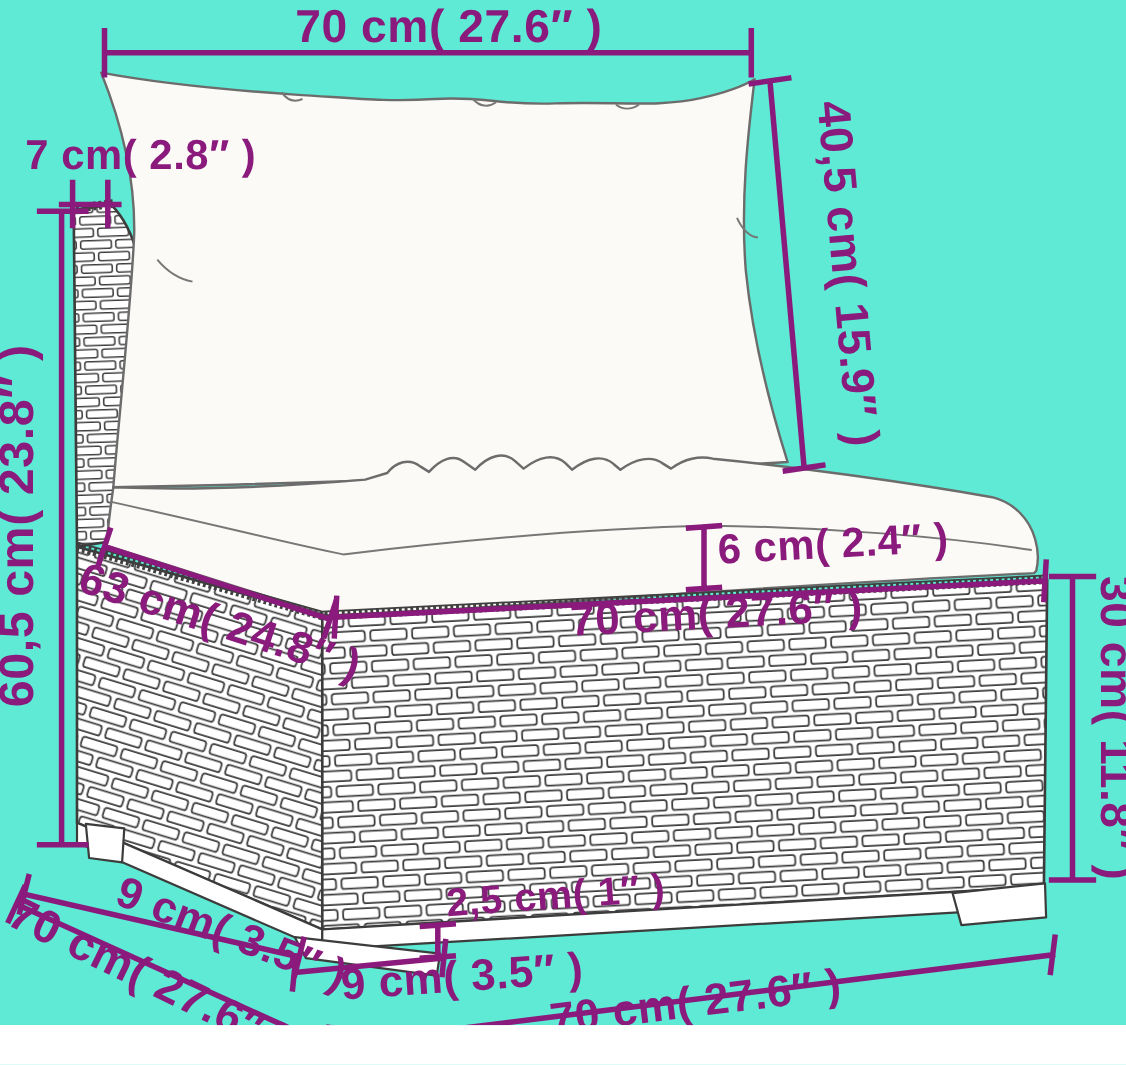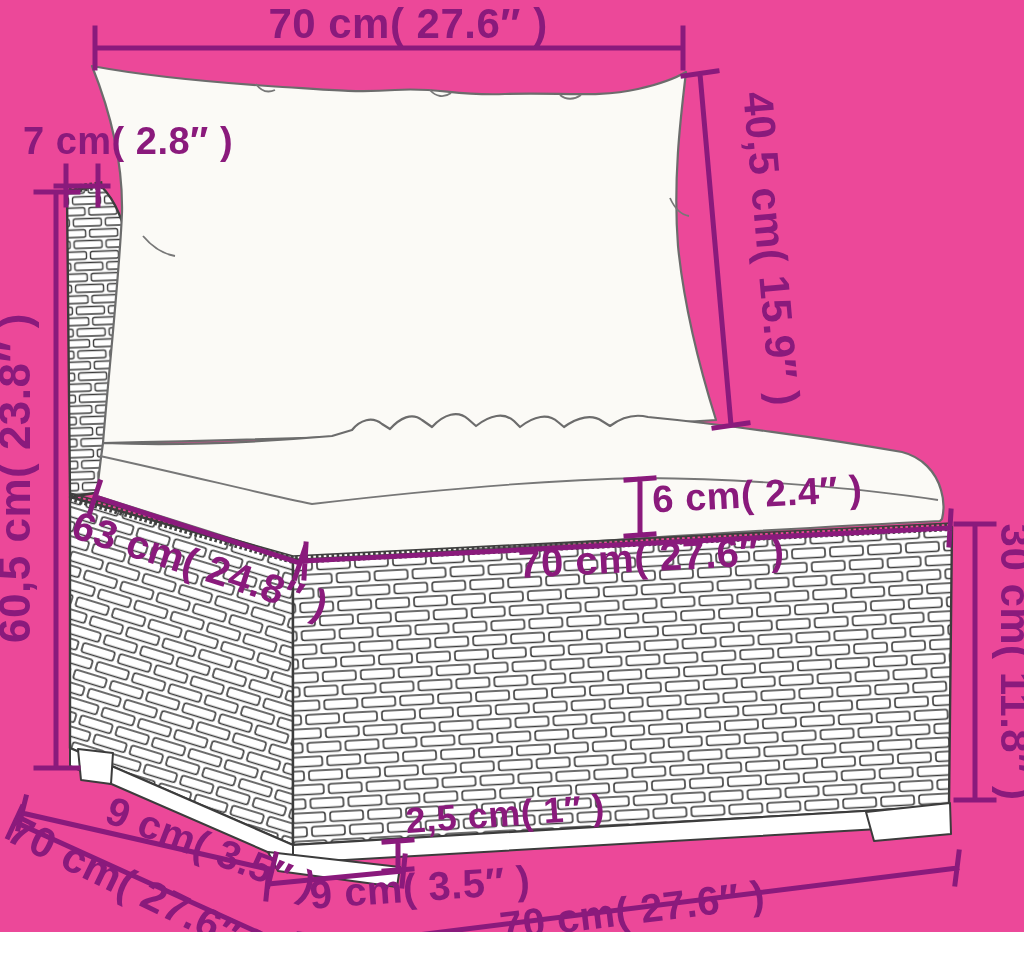--- a/index.html
+++ b/index.html
@@ -1,16 +1,16 @@
 <!DOCTYPE html>
 <html style="--dim: #8a1a7c; --ink: #454545;"><head>
 <meta charset="utf-8">
 <style>
   html,body{margin:0;padding:0;background:#ffffff;}
-  .stage{position:relative;width:1024px;height:932px;background:#ec4899;overflow:hidden;}
+  .stage{position:relative;width:1024px;height:932px;background:#5eead4;overflow:hidden;}
   svg{position:absolute;left:0;top:0;}
   .dim-path{stroke:var(--dim,#8a1a7c);stroke-width:5;fill:none;stroke-linecap:square;}
   .dim-label{fill:var(--dim,#8a1a7c);font-family:"Liberation Sans",sans-serif;font-weight:700;text-anchor:middle;letter-spacing:0.5px;}
   .cushion{fill:#fbfaf6;stroke:#6c6c6c;stroke-width:2.2;stroke-linejoin:round;}
   .crease{stroke:#777;stroke-width:1.8;fill:none;}
   .face{stroke:#3c3c3c;stroke-width:2.4;stroke-linejoin:round;}
   .rail{fill:#ffffff;stroke:#3c3c3c;stroke-width:2;stroke-linejoin:round;}
   .braid{stroke:#3f3f3f;stroke-width:8;fill:none;stroke-dasharray:2.6 2.6;}
   .braid-edge{stroke:#3f3f3f;stroke-width:1.6;fill:none;}
 </style>

